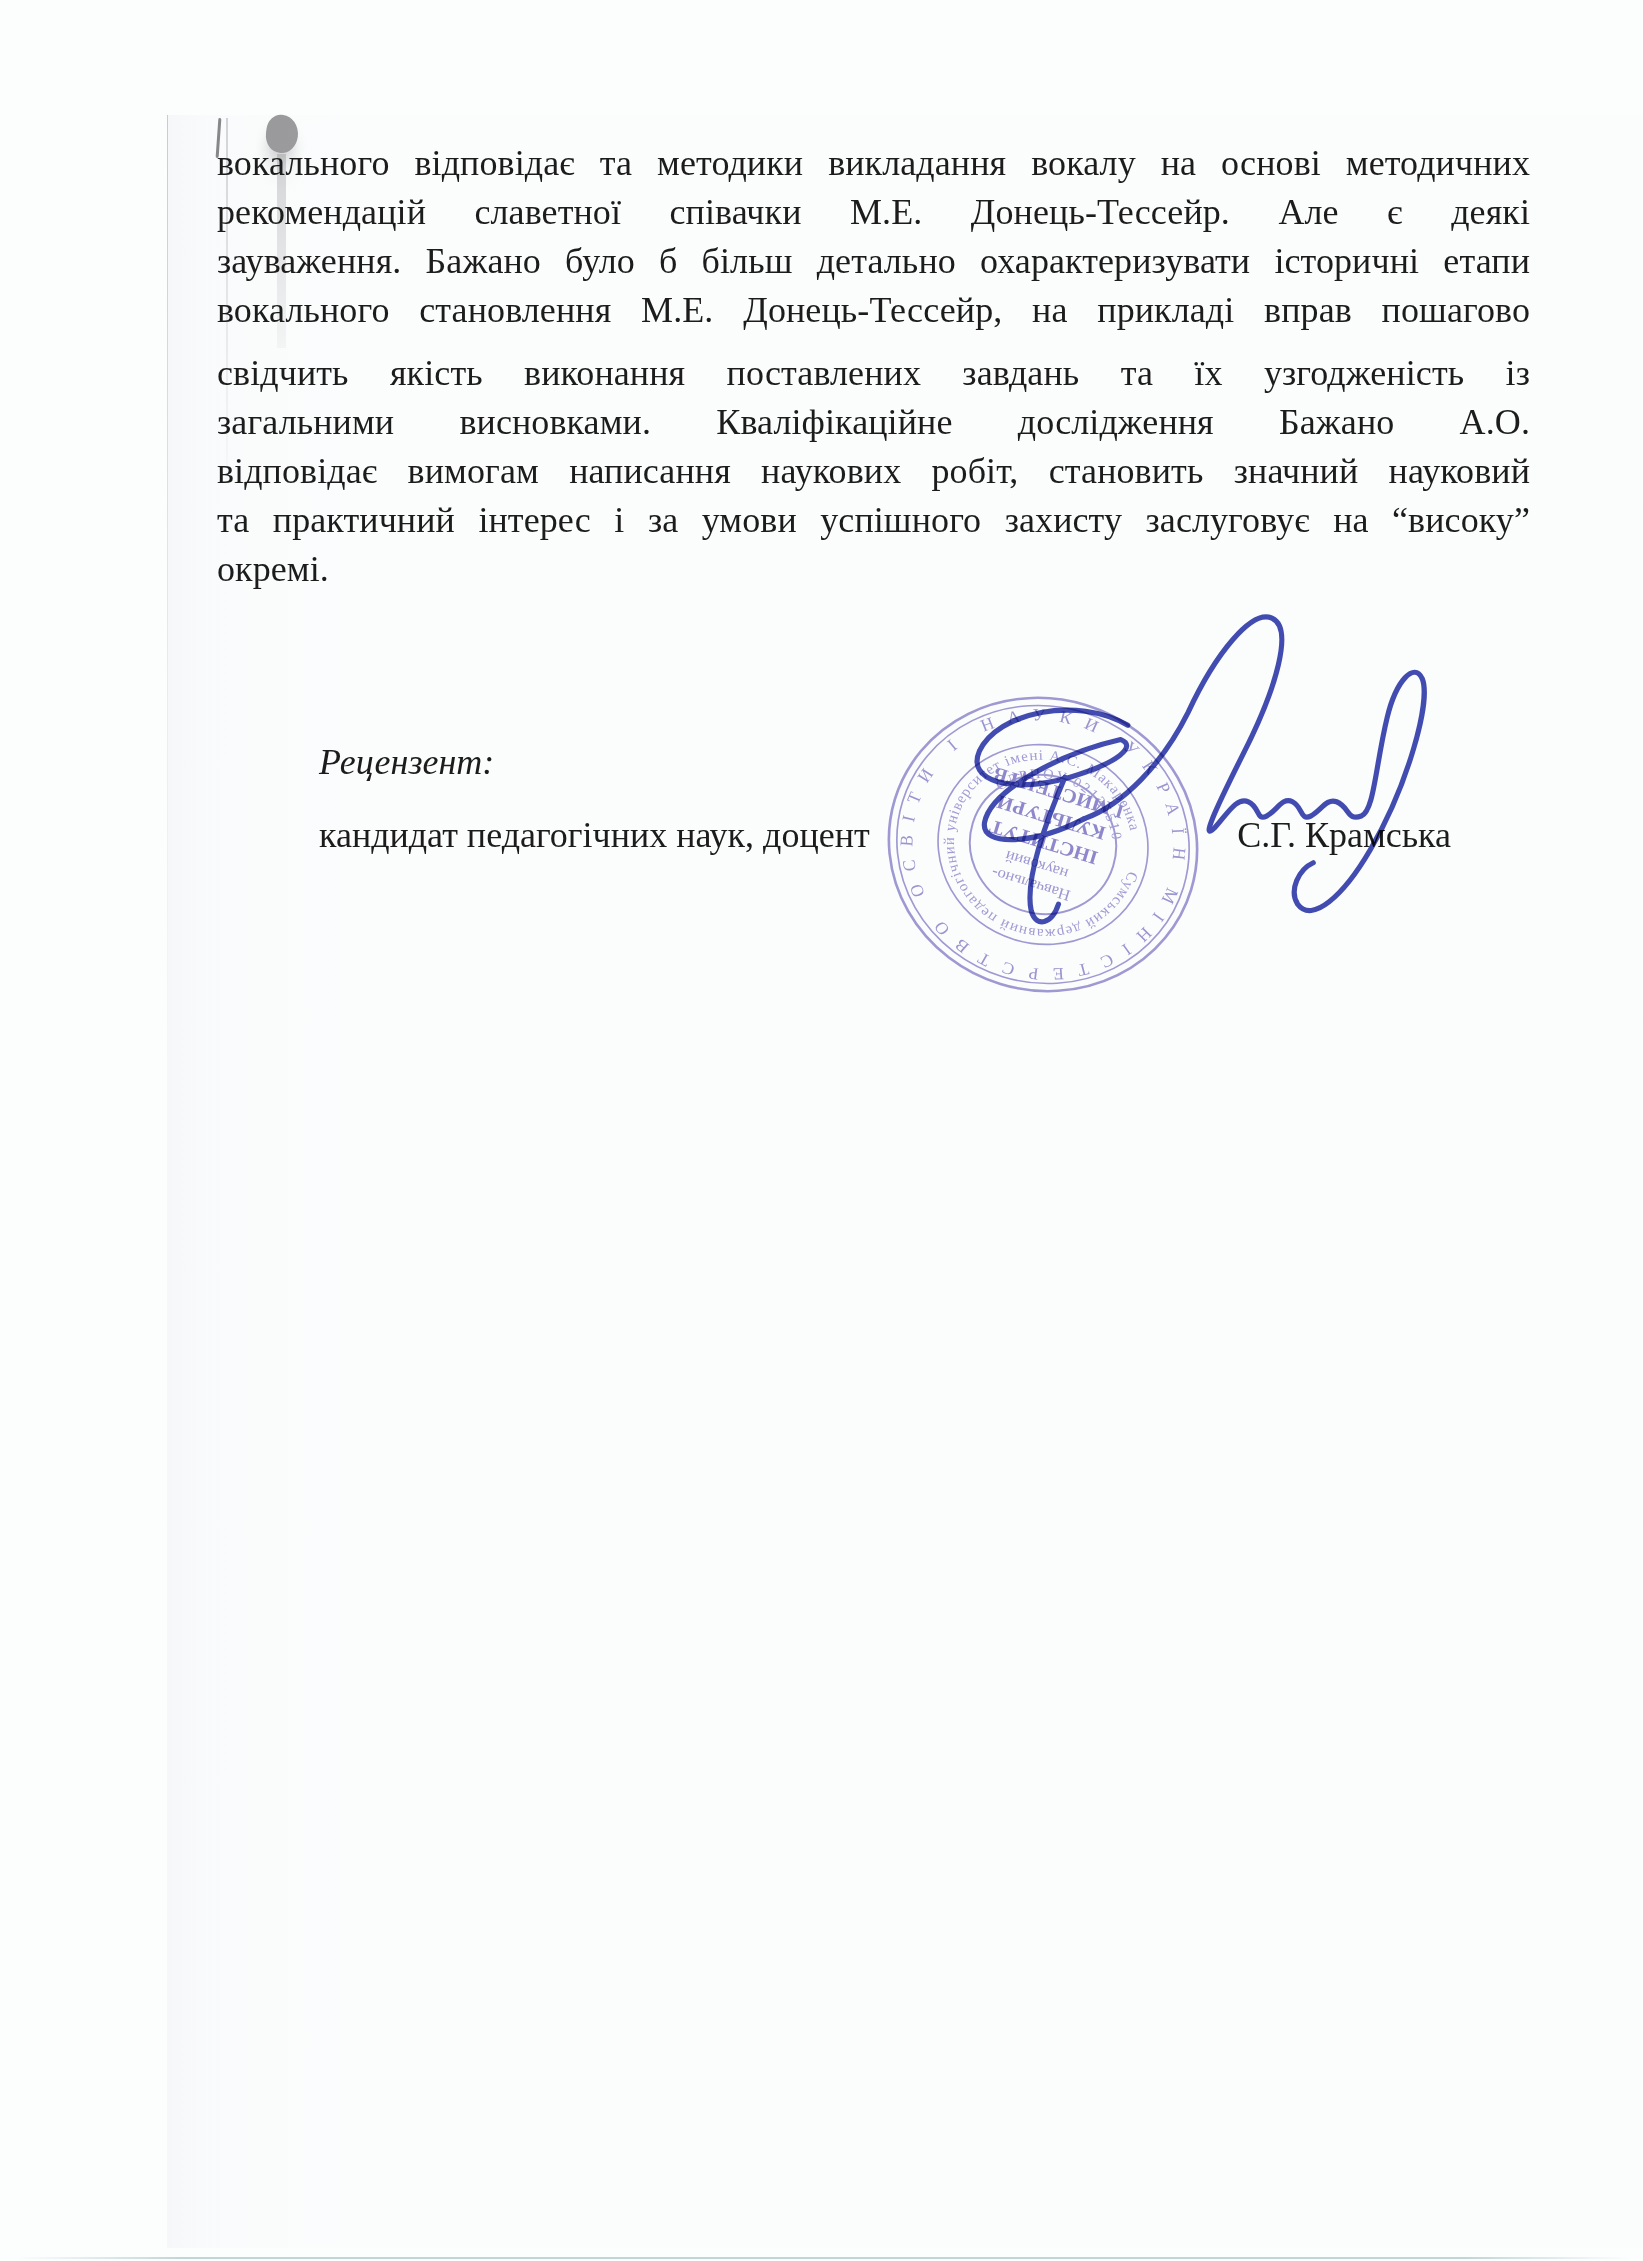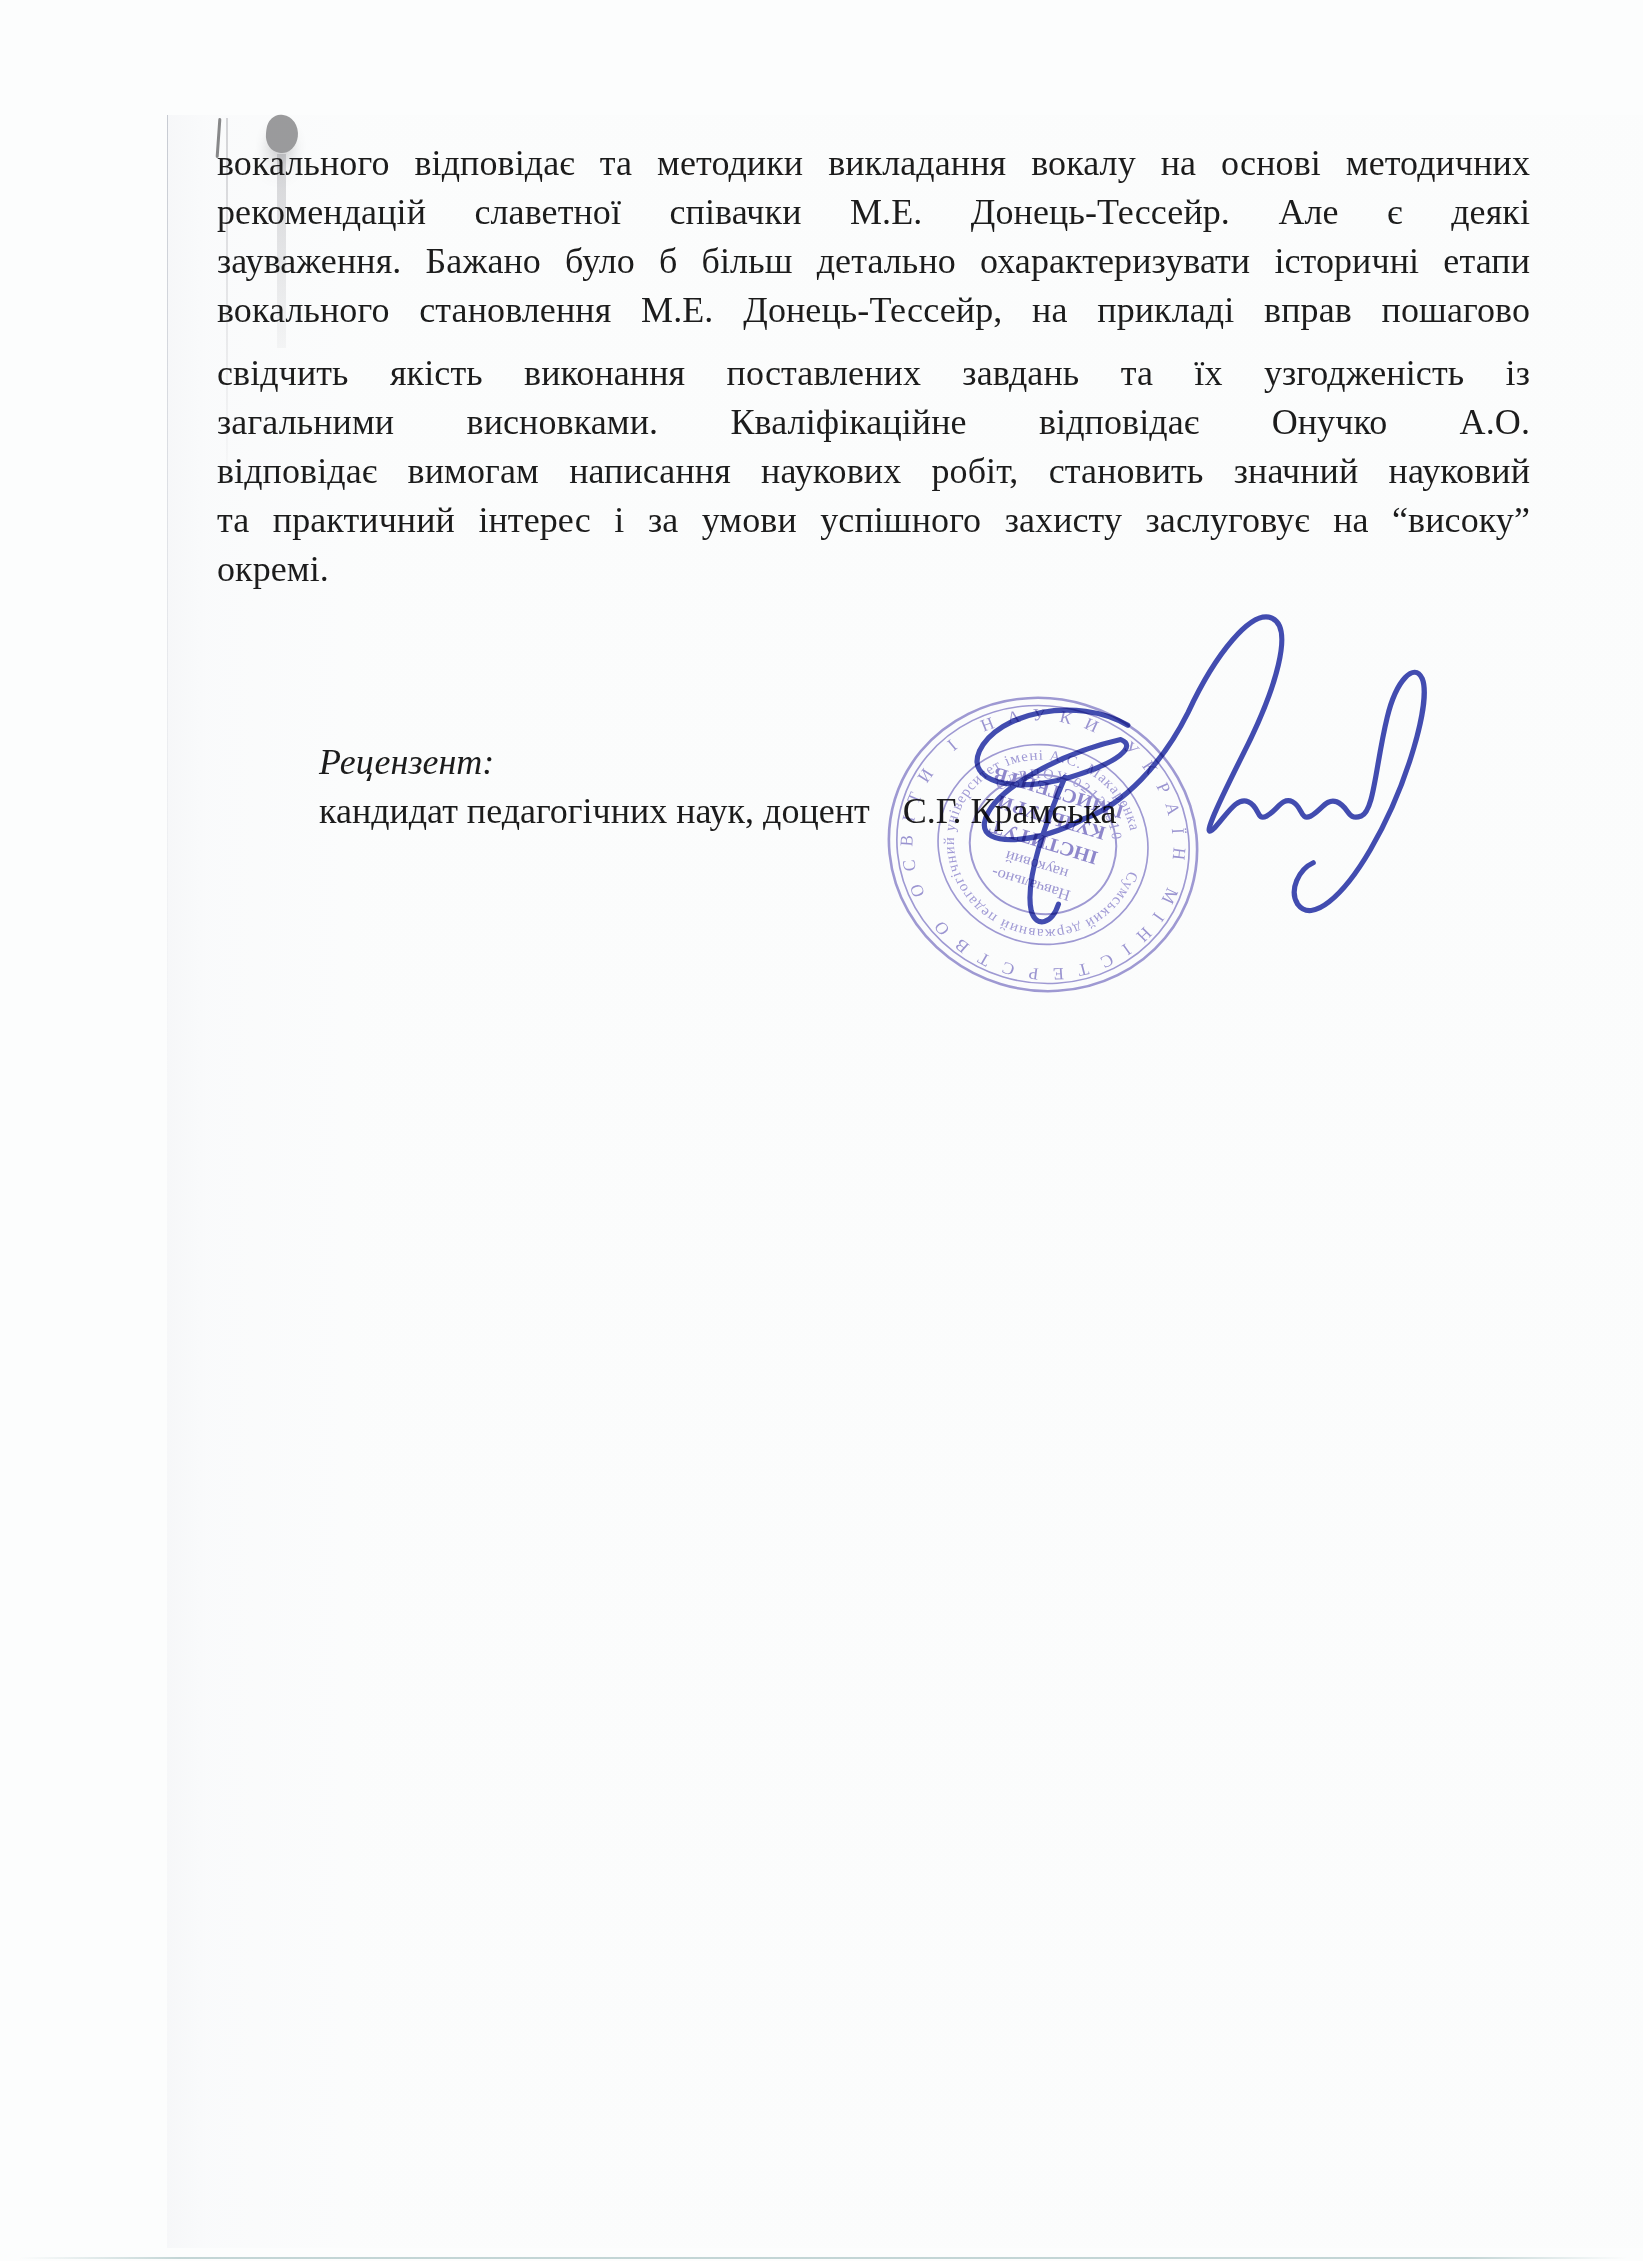--- a/index.html
+++ b/index.html
@@ -38,21 +38,21 @@
   .jline{display:block;text-align:justify;text-align-last:justify;white-space:normal;}
   .jline.last{text-align:justify;text-align-last:left;}
   .indent{text-indent:102px;}
   .para+.para{margin-top:14.3px;}
 
   .reviewer{
     position:absolute;left:217px;top:738px;width:1313px;
     font-size:36px;line-height:49px;color:#1c1c1c;
   }
   .reviewer .row1{padding-left:102px;font-style:italic;}
-  .reviewer .row2{display:flex;align-items:baseline;padding-left:102px;margin-top:0;gap:33px;}
+  .reviewer .row2{display:flex;justify-content:space-between;align-items:baseline;padding-left:102px;margin-top:24px;gap:33px;}
   .reviewer .name{margin-right:79px;}
 
   .stamp-svg{position:absolute;left:868px;top:676px;opacity:.85;mix-blend-mode:multiply;}
   .sig-svg{position:absolute;left:843px;top:558px;opacity:.94;mix-blend-mode:multiply;}
 </style>
 </head>
 <body>
 
 <div class="scan">
 
@@ -66,21 +66,21 @@
 
   <div class="text-col">
     <p class="para">
       <span class="jline">вокального відповідає та методики викладання вокалу на основі методичних</span>
       <span class="jline">рекомендацій славетної співачки М.Е. Донець-Тессейр. Але є деякі</span>
       <span class="jline">зауваження. Бажано було б більш детально охарактеризувати історичні етапи</span>
       <span class="jline">вокального становлення М.Е. Донець-Тессейр, на прикладі вправ пошагово</span>
     </p>
     <p class="para">
       <span class="jline">свідчить якість виконання поставлених завдань та їх узгодженість із</span>
-      <span class="jline">загальними висновками. Кваліфікаційне відповідає Онучко А.О.</span>
+      <span class="jline">загальними висновками. Кваліфікаційне дослідження Бажано А.О.</span>
       <span class="jline">відповідає вимогам написання наукових робіт, становить значний науковий</span>
       <span class="jline">та практичний інтерес і за умови успішного захисту заслуговує на “високу”</span>
       <span class="jline last">окремі.</span>
     </p>
   </div>
 
   <div class="reviewer">
     <div class="row1">Рецензент:</div>
     <div class="row2">
       <span>кандидат педагогічних наук, доцент</span>

